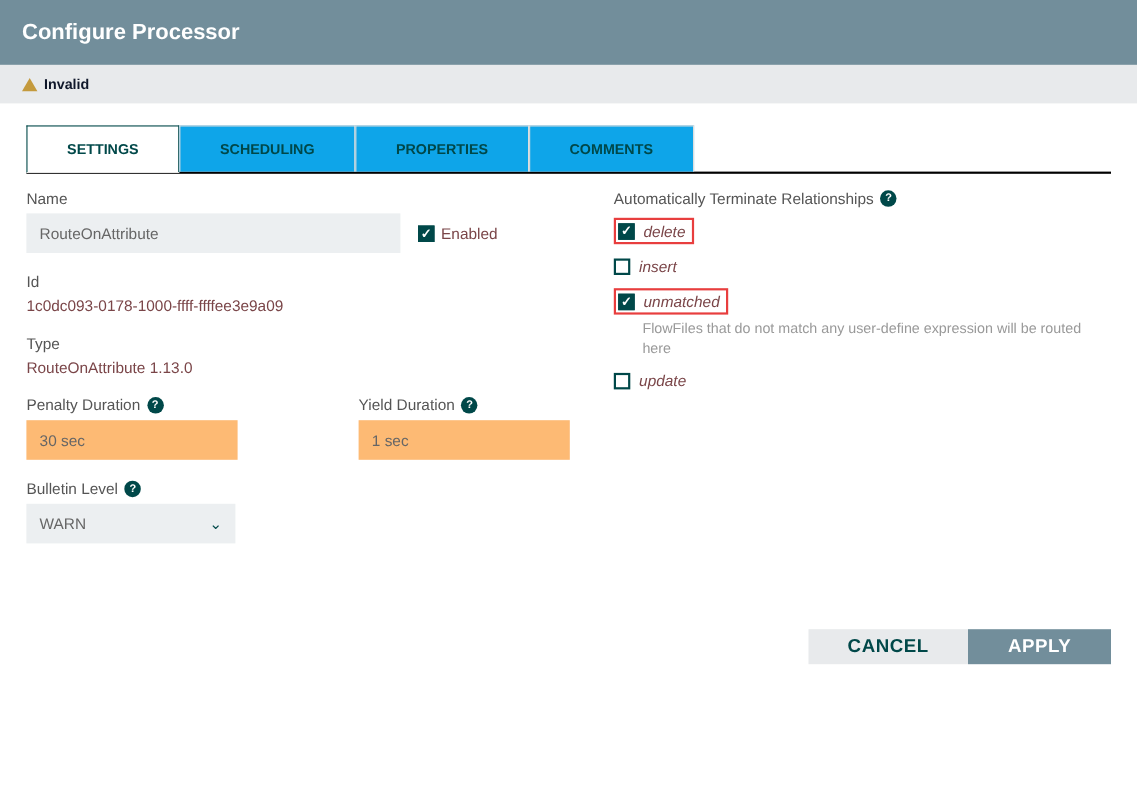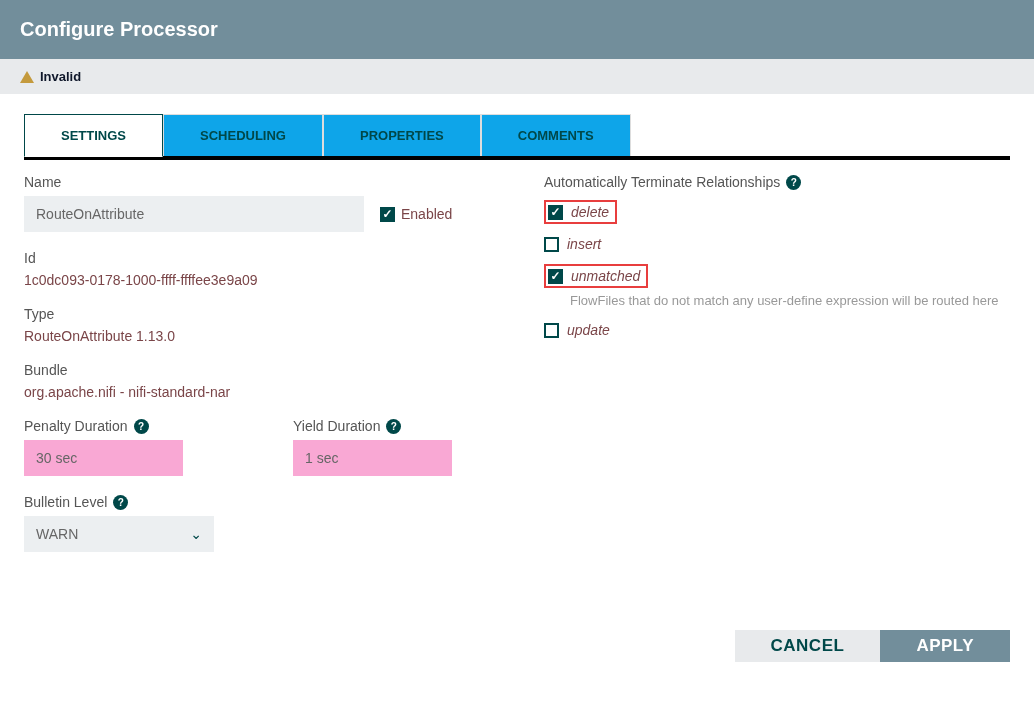--- a/index.html
+++ b/index.html
@@ -4,38 +4,38 @@
 <style>
 * { box-sizing: border-box; margin: 0; padding: 0; }
 body { font-family: Arial, Helvetica, sans-serif; font-size: 14px; color: #333; background: #fff; }
 .dialog { width: 1034px; }
 .header { background: #728e9b; color: #fff; padding: 18px 20px; }
 .header h1 { font-size: 20px; font-weight: bold; }
 .status-bar { background: #e8eaec; padding: 10px 20px; display: flex; align-items: center; gap: 6px; }
 .warn-icon { width: 0; height: 0; border-left: 7px solid transparent; border-right: 7px solid transparent; border-bottom: 12px solid #c49a3d; position: relative; }
 .status-text { color: #0f172a; font-size: 13px; font-weight: bold; }
 .content { padding: 20px 24px 0 24px; }
-.tabs { display: flex; border-bottom: 4px solid #000000; }
+.tabs { display: flex; border-bottom: 2px solid #000000; }
 .tab { padding: 13px 36px; font-size: 13px; font-weight: 600; color: #004849; cursor: pointer; border: 1px solid transparent; }
 .tab.active { border: 1px solid #004849; border-bottom: 1px solid #fff; background: #fff; margin-bottom: -1px; }
 .tab:not(.active) { background: #0ea5e9; border: 1px solid #ddd; border-bottom: none; }
 .panel { display: flex; gap: 40px; padding-top: 14px; }
 .left-col { flex: 0 0 480px; }
 .right-col { flex: 1; }
 .field { margin-bottom: 18px; }
 .field-label { color: #555; font-size: 14px; margin-bottom: 6px; display: flex; align-items: center; gap: 6px; }
 .text-input { width: 340px; padding: 10px 12px; background: #eceff1; border: none; font-size: 14px; color: #666; font-family: inherit; }
 .readonly-val { color: #7a4548; font-size: 14px; margin-top: 2px; }
 .name-row { display: flex; align-items: center; gap: 16px; }
 .enabled-chk { display: flex; align-items: center; gap: 6px; color: #7a4548; font-weight: 500; }
 .checkbox { width: 15px; height: 15px; border: 2px solid #004849; display: inline-flex; align-items: center; justify-content: center; cursor: pointer; position: relative; }
 .checkbox.checked { background: #004849; }
 .checkbox.checked::after { content: "✓"; color: #fff; font-size: 12px; font-weight: bold; line-height: 1; }
 .two-col { display: flex; gap: 110px; }
-.small-input { width: 159px; padding: 10px 12px; background: #f9a8d4; border: none; font-size: 14px; color: #666; font-family: inherit; }
+.small-input { width: 192px; padding: 10px 12px; background: #fdba74; border: none; font-size: 14px; color: #666; font-family: inherit; }
 .select { width: 190px; padding: 10px 12px; background: #eceff1; border: none; font-size: 14px; color: #666; display: flex; justify-content: space-between; align-items: center; cursor: pointer; }
 .chevron { font-size: 14px; color: #004849; }
 .help-icon { width: 15px; height: 15px; border-radius: 50%; background: #004849; color: #fff; font-size: 10px; font-weight: bold; display: inline-flex; align-items: center; justify-content: center; cursor: pointer; }
 .rel-list { margin-top: 10px; }
 .rel-item { margin-bottom: 12px; }
 .rel-row { display: flex; align-items: center; gap: 8px; }
 .rel-label { color: #7a4548; font-size: 14px; font-style: italic; }
 .rel-desc { color: #999; font-size: 13px; margin-left: 26px; margin-top: 4px; line-height: 1.4; }
 .highlight { border: 2px solid #e83e3e; padding: 2px 6px 2px 2px; display: inline-flex; align-items: center; gap: 8px; }
 .footer { display: flex; justify-content: flex-end; padding: 0; margin-top: 60px; }
@@ -73,24 +73,20 @@
             </div>
           </div>
         </div>
         <div class="field">
           <div class="field-label">Id</div>
           <div class="readonly-val">1c0dc093-0178-1000-ffff-ffffee3e9a09</div>
         </div>
         <div class="field">
           <div class="field-label">Type</div>
           <div class="readonly-val">RouteOnAttribute 1.13.0</div>
-        </div>
-        <div class="field">
-          <div class="field-label">Bundle</div>
-          <div class="readonly-val">org.apache.nifi - nifi-standard-nar</div>
         </div>
         <div class="two-col">
           <div class="field">
             <div class="field-label">
               <span>Penalty Duration</span>
               <span class="help-icon">?</span>
             </div>
             <input class="small-input" type="text" value="30 sec" style="">
           </div>
           <div class="field">

